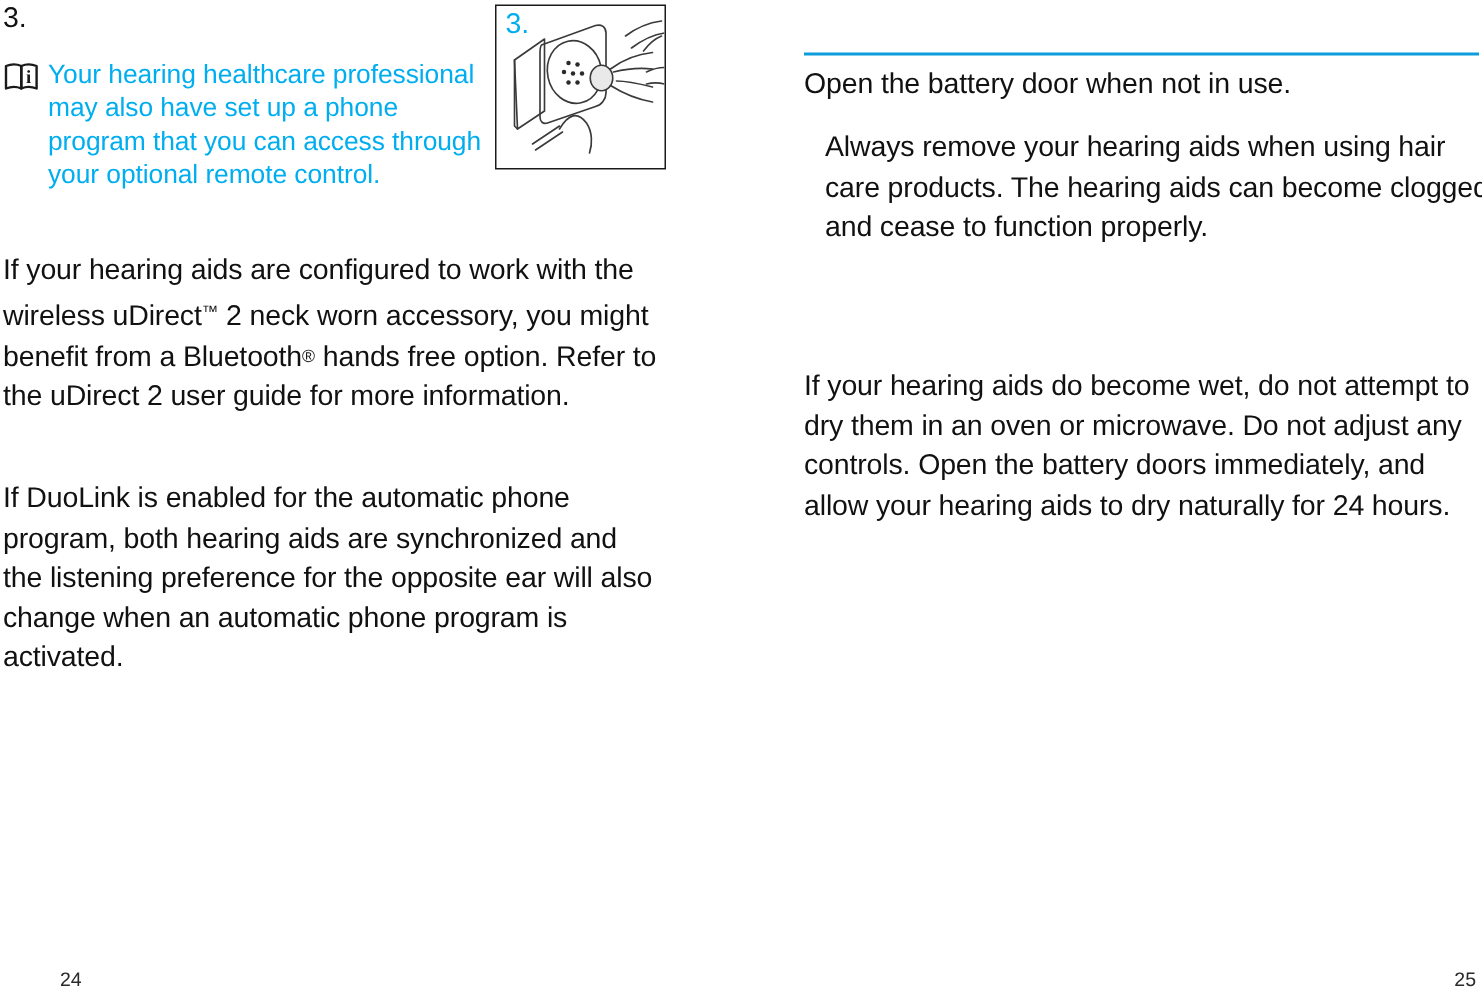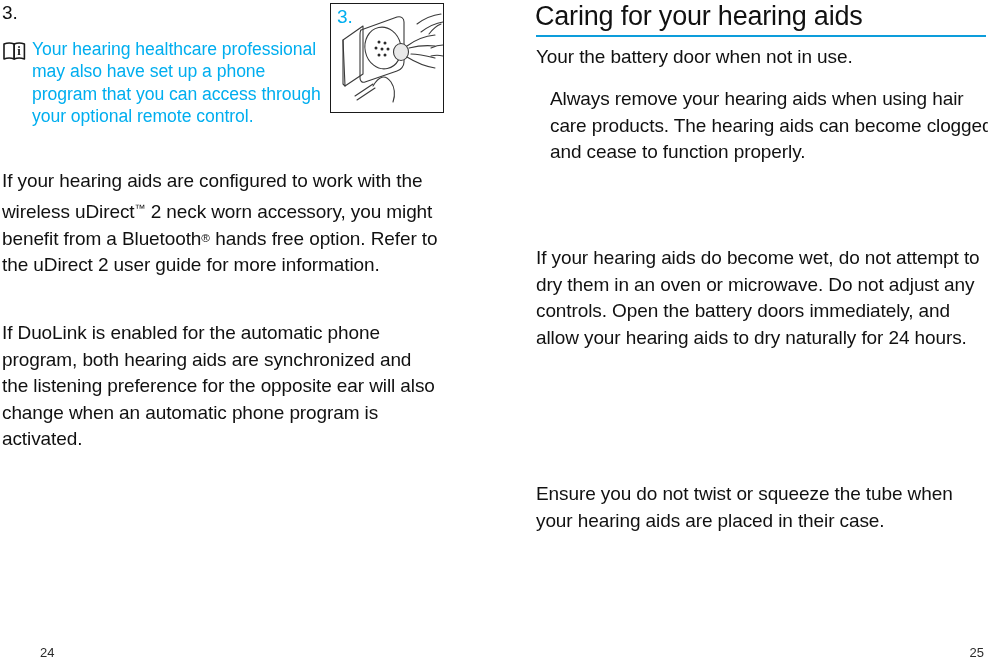--- a/index.html
+++ b/index.html
@@ -249,24 +249,22 @@
     <p class="body p-left-1"><span>If your hearing aids are configured to work with the wireless uDirect</span><sup class="tm">™</sup><span> 2 neck worn accessory, you might benefit from a Bluetooth</span><sup class="reg">®</sup><span> hands free option. Refer to the uDirect 2 user guide for more information.</span></p>
 
     <p class="body p-left-2">If DuoLink is enabled for the automatic phone program, both hearing aids are synchronized and the listening preference for the opposite ear will also change when an automatic phone program is activated.</p>
 
 
     <div class="pagenum pagenum-left">24</div>
   </div>
 
   <div class="col-right">
 
-    <h1 class="rc-title">Caring for your hearing aids</h1>
     <div class="rc-rule"></div>
 
-    <p class="body p-right-1">Your the battery door when not in use.</p>
+    <p class="body p-right-1">Open the battery door when not in use.</p>
     <p class="body p-right-2">Always remove your hearing aids when using hair care products. The hearing aids can become clogged and cease to function properly.</p>
     <p class="body p-right-4">If your hearing aids do become wet, do not attempt to dry them in an oven or microwave. Do not adjust any controls. Open the battery doors immediately, and allow your hearing aids to dry naturally for 24 hours.</p>
-    <p class="body p-right-6">Ensure you do not twist or squeeze the tube when your hearing aids are placed in their case.</p>
 
     <div class="pagenum pagenum-right">25</div>
   </div>
 
 </div>
 
 </body></html>

